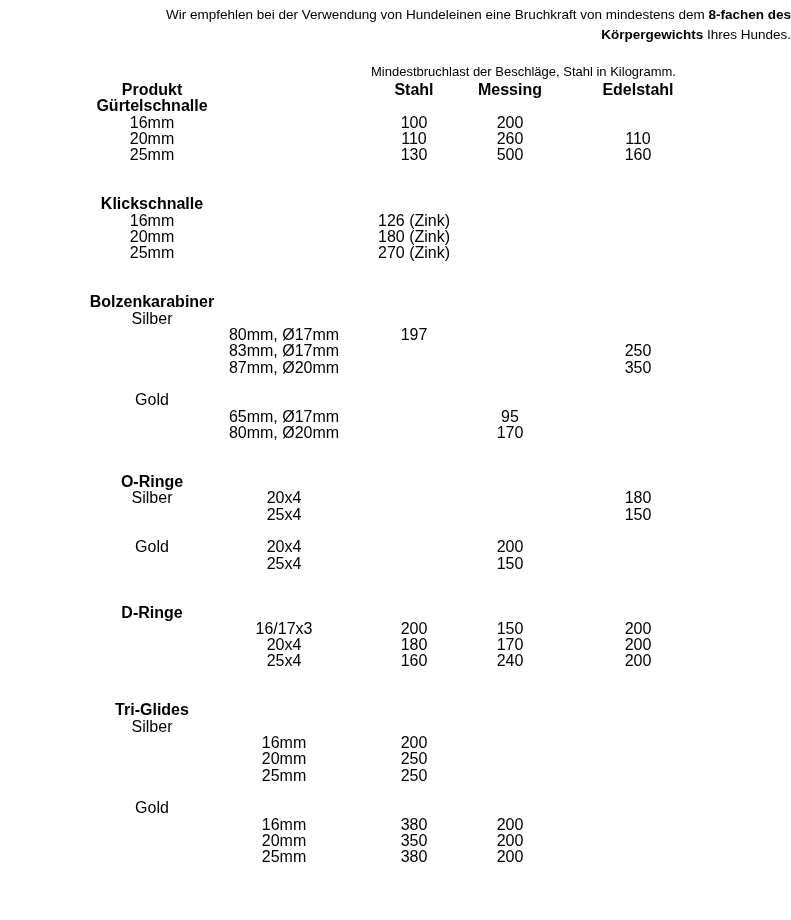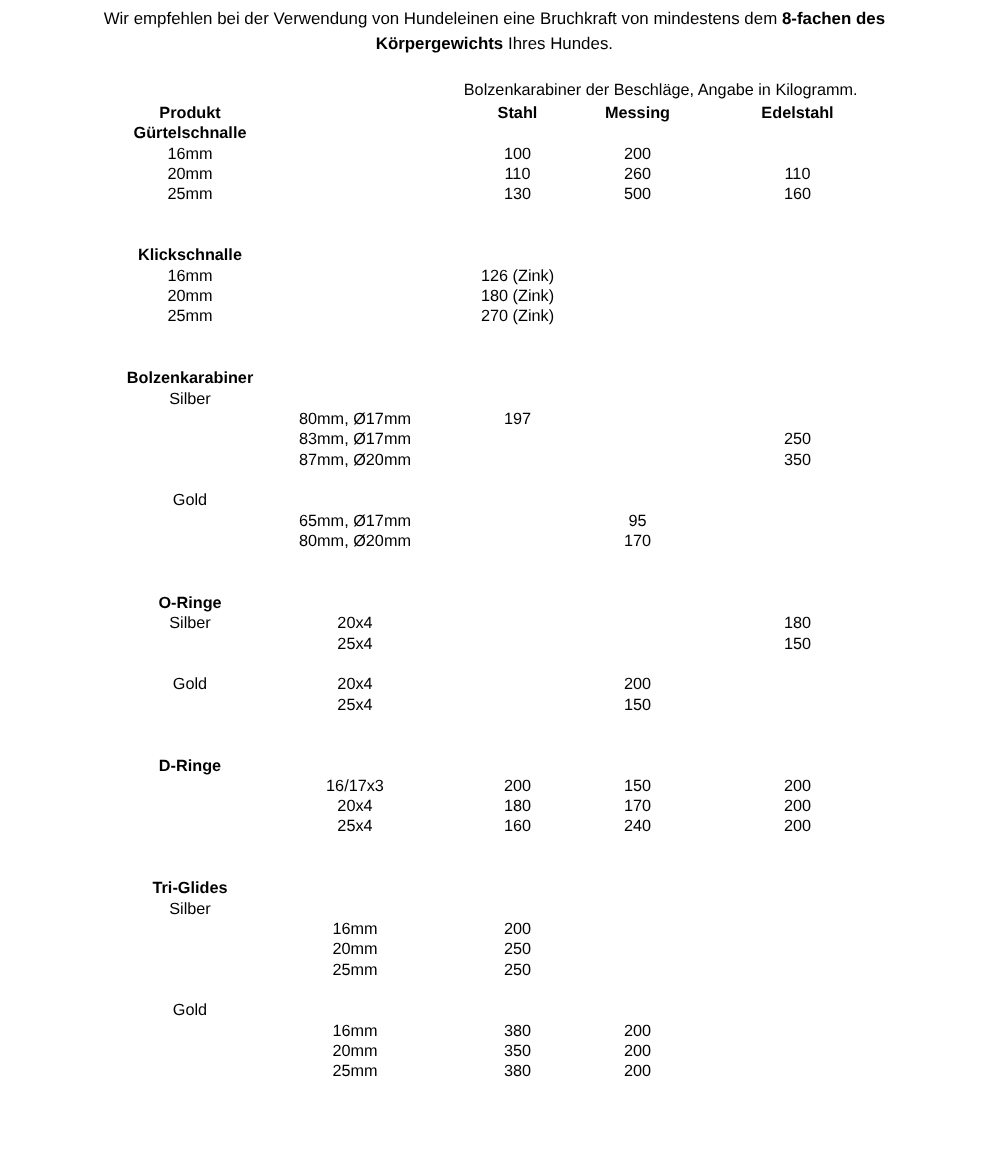--- a/index.html
+++ b/index.html
@@ -20,34 +20,34 @@
   .intro {
     position: absolute;
     top: 5px;
     left: 0;
     width: 791px;
     margin: 0;
     text-align: center;
     font-size: 13.5px;
     line-height: 20.4px;
   }
-  .intro-line { display: block; white-space: nowrap; }
+  .intro-line { display: block; white-space: nowrap; text-align: right; }
   .caption {
     position: absolute;
     left: 371px;
     top: 64px;
     font-size: 13px;
     line-height: 16px;
     white-space: nowrap;
   }
   .table {
     position: absolute;
     left: 88px;
     top: 82px;
-    font-size: 13px;
+    font-size: 16px;
   }
   .trow {
     display: grid;
     grid-template-columns: 128px 136px 124px 68px 188px;
     height: 16.33px;
     line-height: 16.33px;
   }
   .c {
     text-align: center;
     white-space: nowrap;
@@ -57,21 +57,21 @@
 </head>
 <body>
 
 <div class="page">
 
   <p class="intro">
     <span class="intro-line" id="intro-line1"><span>Wir empfehlen bei der Verwendung von Hundeleinen eine Bruchkraft von mindestens dem </span><span class="bold">8-fachen des</span></span>
     <span class="intro-line" id="intro-line2"><span class="bold">Körpergewichts</span><span> Ihres Hundes.</span></span>
   </p>
 
-  <div class="caption">Bolzenkarabiner der Beschläge, Angabe in Kilogramm.</div>
+  <div class="caption">Mindestbruchlast der Beschläge, Stahl in Kilogramm.</div>
 
   <div class="table">
     <div class="trow">
       <div class="c bold">Produkt</div>
       <div class="c"></div>
       <div class="c bold">Stahl</div>
       <div class="c bold">Messing</div>
       <div class="c bold">Edelstahl</div>
     </div>
     <div id="table-body">

